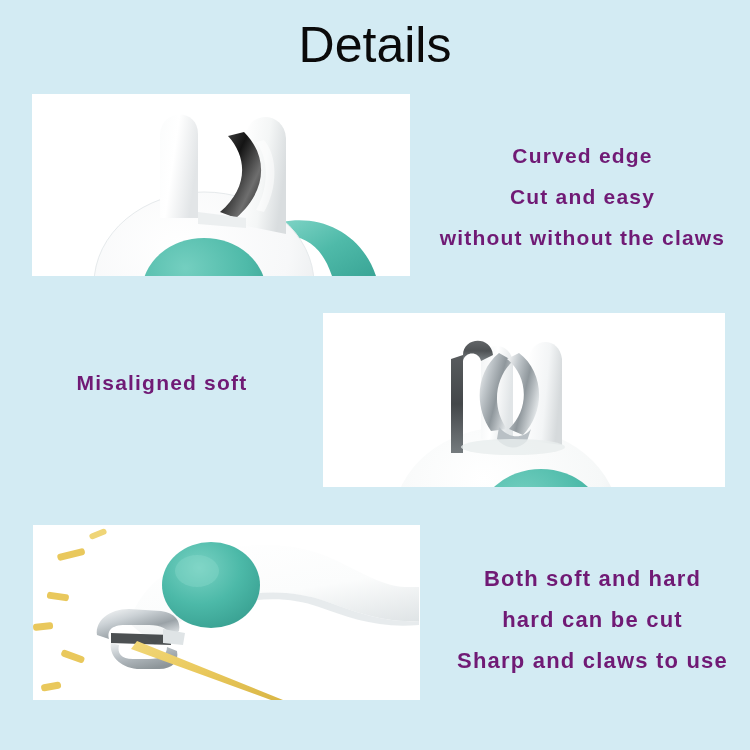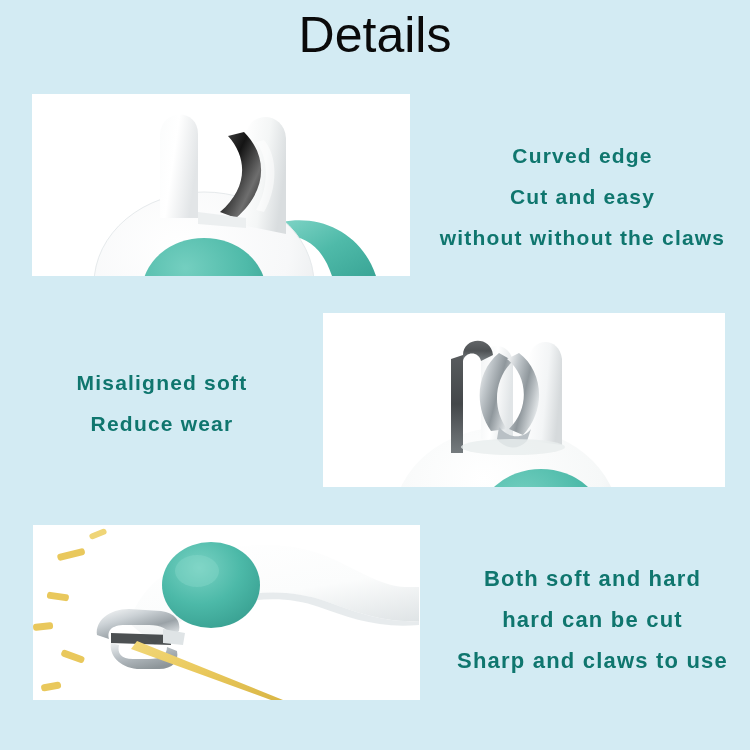--- a/index.html
+++ b/index.html
@@ -18,21 +18,21 @@
   .page {
     position: relative;
     width: 750px;
     height: 750px;
     background: #d3ebf3;
   }
 
   
   .page-title {
     position: absolute;
-    top: 4px;
+    top: 14px;
     left: 0;
     width: 750px;
     text-align: center;
     font-size: 50px;
     line-height: 62px;
     font-weight: 400;
     color: #0a0a0a;
     letter-spacing: 0px;
   }
 
@@ -48,21 +48,21 @@
 
   .photo-stage {
     position: absolute;
     inset: 0;
   }
 
   
   .caption {
     position: absolute;
     text-align: center;
-    color: #0f766e;
+    color: #701a75;
     font-weight: bold;
     letter-spacing: 1.2px;
   }
   .caption .line {
     display: block;
     white-space: nowrap;
   }
 
   #caption-1 {
     left: 415px;
@@ -213,21 +213,20 @@
 
         <path d="M176 114 C 186 126, 200 126, 208 116 L 204 128 C 194 138, 182 136, 174 126 Z" fill="#b9c0c5"></path>
 
         <ellipse cx="190" cy="134" rx="52" ry="8" fill="#e9edee" opacity="0.8"></ellipse>
       </svg>
     </div>
   </div>
 
   <div class="caption" id="caption-2">
     <span class="line">Misaligned soft</span>
-    <span class="line">Reduce wear</span>
   </div>
 
   <div class="photo-panel" id="panel-3">
     <div class="photo-stage">
       <svg width="387" height="175" viewBox="0 0 387 175" xmlns="http://www.w3.org/2000/svg">
         <defs>
           <linearGradient id="p3Handle" x1="0.1" y1="0" x2="0.6" y2="1">
             <stop offset="0" stop-color="#ffffff"></stop>
             <stop offset="0.55" stop-color="#fbfcfc"></stop>
             <stop offset="1" stop-color="#dde2e4"></stop>

